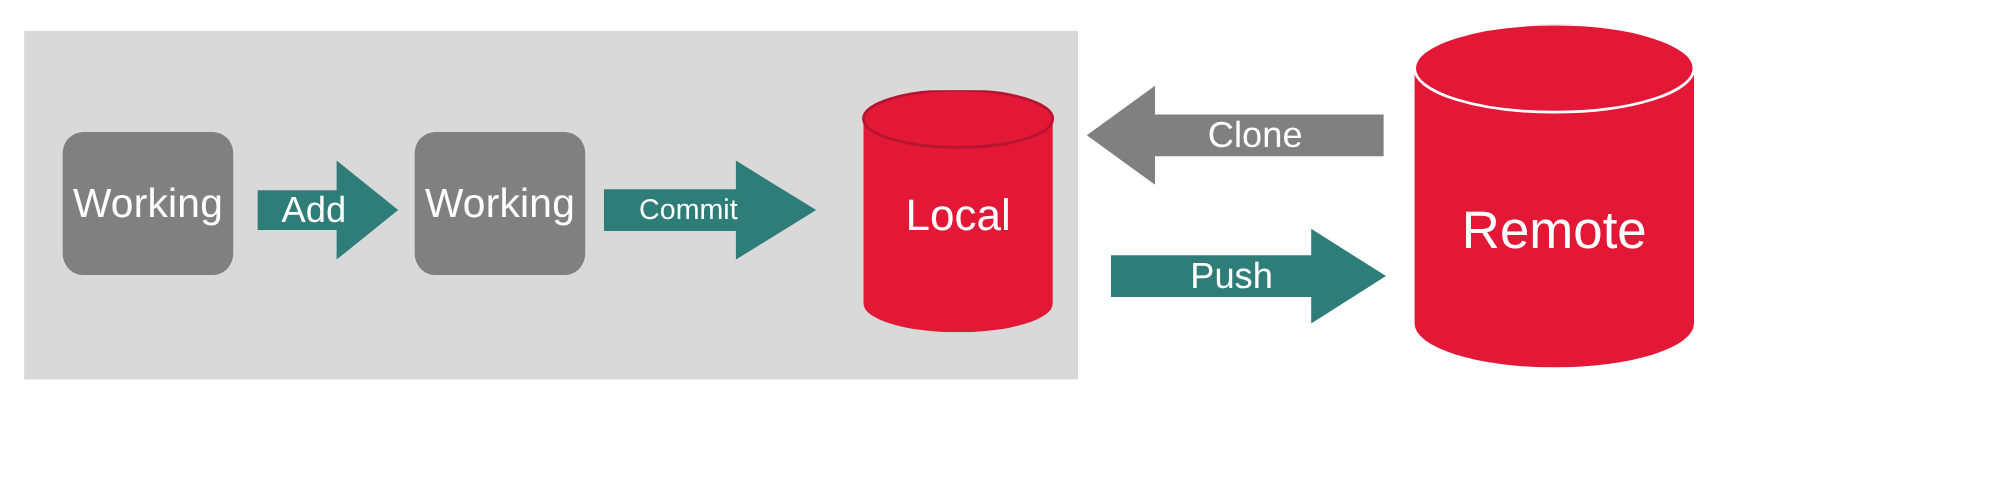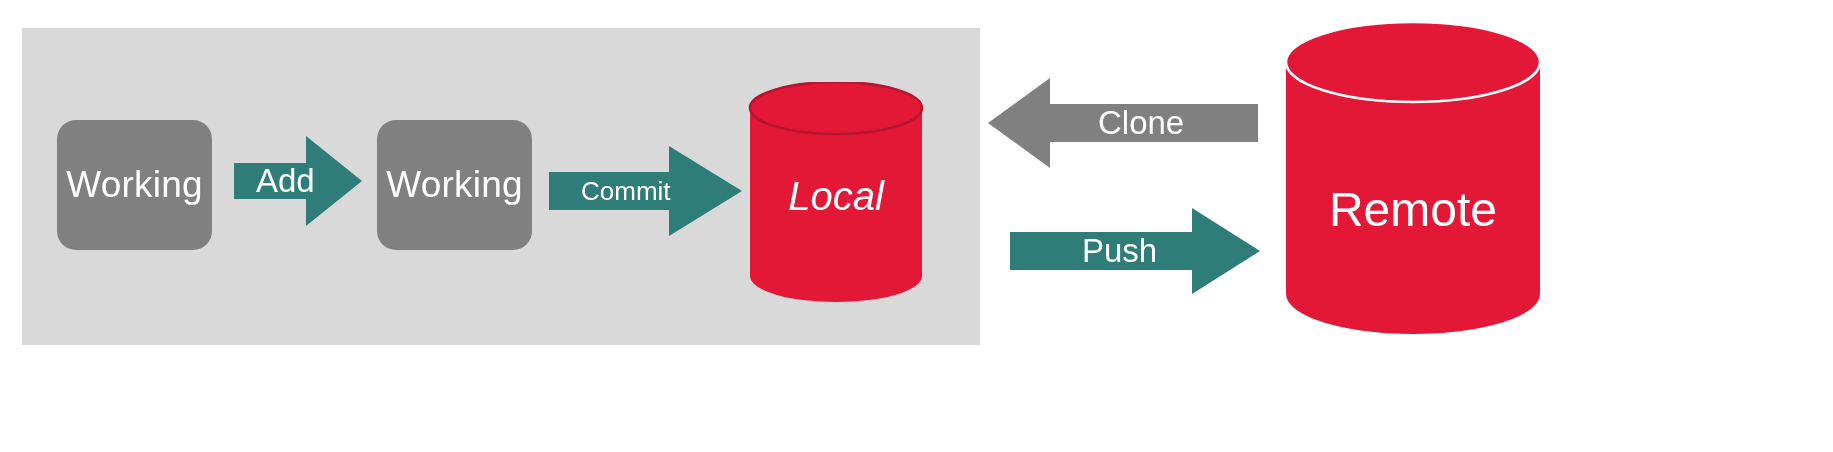--- a/index.html
+++ b/index.html
@@ -43,21 +43,21 @@
     position:absolute;
     color:#ffffff;
     font-size:33px;
     white-space:nowrap;
     top:50%;
     transform:translateY(-50%);
     pointer-events:none;
   }
 
   
-  #arrow-add{left:234px;top:136px;width:128px;height:90px;text-align:right;}
+  #arrow-add{left:234px;top:146px;width:128px;height:90px;text-align:right;}
   #arrow-add .alabel{left:22px;font-size:33px;}
 
   
   #arrow-commit{left:549px;top:146px;width:193px;height:90px;}
   #arrow-commit .alabel{left:32px;font-size:26px;}
 
   
   #arrow-clone{left:988px;top:78px;width:270px;height:90px;}
   #arrow-clone .alabel{left:110px;font-size:33px;}
 
@@ -69,21 +69,21 @@
   .cyl{position:absolute;}
   .cyl .cyl-label{
     position:absolute;
     left:0;right:0;
     text-align:center;
     color:#ffffff;
     font-size:42px;
     white-space:nowrap;
     pointer-events:none;
   }
-  #cyl-local{left:748px;top:82px;width:176px;height:220px;font-style:italic;}
+  #cyl-local{left:783px;top:82px;width:176px;height:220px;}
   #cyl-local .cyl-label{top:92px;font-size:40px;}
   #cyl-remote{left:1283px;top:22px;width:260px;height:312px;}
   #cyl-remote .cyl-label{top:160px;font-size:48px;}
 
   .cyl svg,.arrow svg{display:block;width:100%;height:100%;}
 </style>
 </head>
 <body>
 
 <div id="stage">

